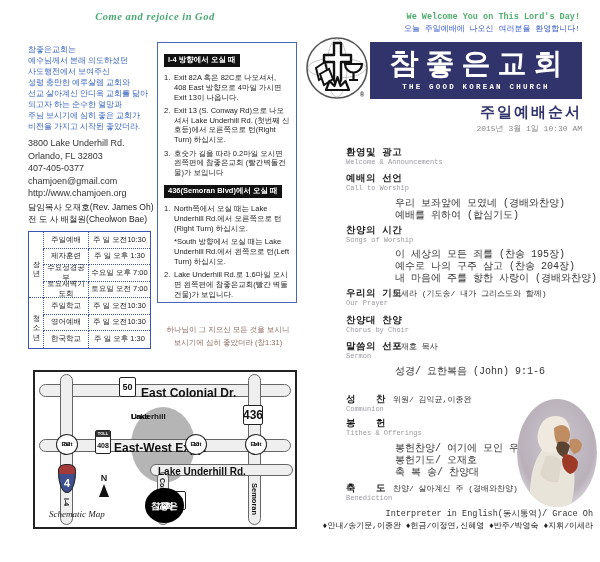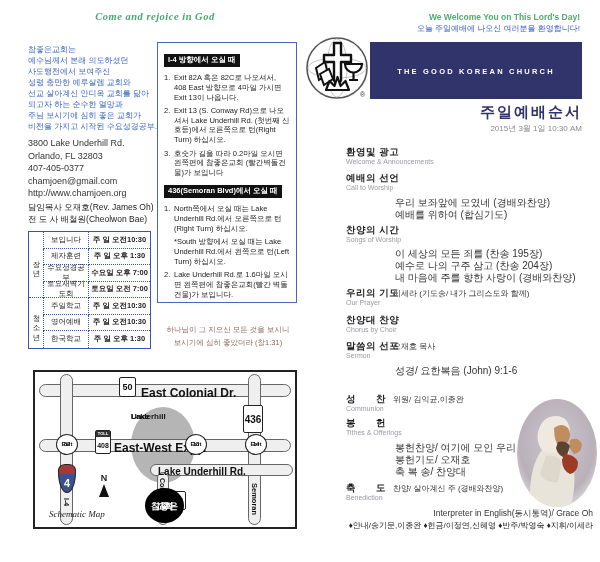--- a/index.html
+++ b/index.html
@@ -1,32 +1,32 @@
 <!DOCTYPE html>
 <html><head>
 <meta charset="utf-8">
 <style>
   html,body{margin:0;padding:0;background:#fff;}
   #page{position:relative;width:600px;height:562px;background:#ffffff;overflow:hidden;
         font-family:"Liberation Sans","DejaVu Sans",sans-serif;color:#222;}
   .abs{position:absolute;}
   
   .motto{left:35px;top:11px;width:240px;text-align:center;font:italic bold 10.5px "Liberation Serif","DejaVu Serif",serif;color:#4aa873;letter-spacing:.5px;}
-  .intro{left:28px;top:44px;width:132px;font-size:8px;line-height:11px;color:#3a66c0;}
+  .intro{left:28px;top:44px;width:132px;font-size:8px;line-height:11px;color:#3a66c0;font-family:Liberation Serif, serif;}
   .addr{left:28px;top:137px;width:140px;font-size:9px;line-height:12.6px;color:#333;}
   .staff{left:28px;top:202px;width:150px;font-size:8.5px;line-height:11.5px;color:#222;}
   
   .sched{left:28px;top:231px;display:grid;grid-template-columns:14px 46px 61px;grid-auto-rows:16.5px;
          border:1px solid #3a55b0;font-size:7.5px;color:#222;background:#fff;}
   .sc{display:flex;align-items:center;justify-content:center;text-align:center;}
   .s-group{grid-column:1;writing-mode:vertical-rl;text-orientation:upright;letter-spacing:2px;}
   .g1{grid-row:1/5;border-bottom:1px dotted #3a55b0;}
   .g2{grid-row:5/8;}
   .s-name{grid-column:2;border-left:1px dotted #3a55b0;border-right:1px dotted #3a55b0;border-bottom:1px dotted #3a55b0;}
-  .s-time{grid-column:3;border-bottom:1px dotted #3a55b0;font-weight:bold;}
+  .s-time{grid-column:3;border-bottom:1px dotted #3a55b0;}
   .last{border-bottom:none;}
   
   .dirbox{left:157px;top:42px;width:140px;height:261px;border:1px solid #4a67b5;background:#fff;padding:5px 6px;box-sizing:border-box;}
   .dhead{display:inline-block;background:#111;color:#fff;font-weight:bold;font-size:7.5px;padding:1.5px 4px;margin:1px 0 3px 0;}
   .ditem{display:flex;margin-top:3.5px;}
   .ditem .num{width:10px;flex:none;font-size:7.5px;line-height:9.8px;color:#222;}
   .ditem .txt{flex:1;font-size:7.5px;line-height:9.8px;color:#222;}
   .verse{left:148px;top:323px;width:160px;text-align:center;font-size:7.5px;line-height:13px;color:#8d6b60;}
   
   .map{left:33px;top:370px;width:260px;height:155px;border:2px solid #222;background:#fff;overflow:hidden;}
@@ -39,21 +39,21 @@
   .shield{background:#fff;border:1.5px solid #222;border-radius:2px;display:flex;align-items:center;justify-content:center;font-weight:bold;color:#111;}
   .exit{background:#fff;border:1.5px solid #222;border-radius:50%;display:flex;flex-direction:column;align-items:center;justify-content:center;font-weight:bold;font-size:6px;line-height:6.5px;color:#111;}
   .toll-band{position:static;background:#333;color:#fff;font-size:4px;font-weight:bold;text-align:center;line-height:6px;width:100%;}
   .i4shield{background:linear-gradient(#a33a3a 0 9px,#3d4f8f 9px);border:1.5px solid #222;
             border-radius:45% 45% 55% 55% / 22% 22% 78% 78%;color:#fff;font-weight:bold;font-size:11px;
             display:flex;align-items:flex-end;justify-content:center;padding-bottom:3px;}
   .churchmark{background:#000;border-radius:50%;color:#fff;display:flex;flex-direction:column;align-items:center;justify-content:center;font-weight:bold;font-size:9px;line-height:10px;}
   .ntri{width:0;height:0;border-left:5px solid transparent;border-right:5px solid transparent;border-bottom:13px solid #111;}
   .schcap{font:italic 9px "Liberation Serif","DejaVu Serif",serif;color:#222;}
   
-  .rp{left:300px;top:0;width:300px;height:488px;}
+  .rp{left:300px;top:0;width:300px;height:488px;font-family:Liberation Mono, monospace;}
   .rp .abs{position:absolute;}
   .wel-en{right:20px;top:12px;font-size:8.5px;font-weight:bold;color:#4fae6e;}
   .wel-kr{right:20px;top:23px;font-size:8px;color:#3a5cc8;}
   .banner{left:70px;top:42px;width:212px;height:57px;background:#31336b;display:flex;flex-direction:column;align-items:center;justify-content:center;}
   .bname{color:#fff;font-weight:bold;font-size:29px;line-height:30px;letter-spacing:7px;text-indent:7px;white-space:nowrap;}
   .bsub{color:#fff;font-weight:bold;font-size:7.5px;letter-spacing:2.2px;margin-top:2px;white-space:nowrap;}
   .otitle{right:18px;top:103px;font-size:15px;font-weight:bold;letter-spacing:2px;color:#31336b;}
   .odate{right:18px;top:123px;font-size:8px;color:#8a8a8a;}
   .w-kr{left:46px;font-size:9.5px;font-weight:bold;color:#1c1c1c;letter-spacing:.5px;white-space:pre;}
   .w-en{left:46px;font-size:7px;color:#9a9aa2;}
@@ -71,40 +71,40 @@
   <div class="abs motto">Come and rejoice in God</div>
 
   <div class="abs intro">
     <div>참좋은교회는</div>
     <div>예수님께서 본래 의도하셨던</div>
     <div>사도행전에서 보여주신</div>
     <div>성령 충만한 예루살렘 교회와</div>
     <div>선교 살아계신 안디옥 교회를 닮아</div>
     <div>되고자 하는 순수한 열망과</div>
     <div>주님 보시기에 심히 좋은 교회가</div>
-    <div>비전을 가지고 시작된 수요성경공부.</div>
+    <div>비전을 가지고 시작된 좋았더라.</div>
   </div>
 
   <div class="abs addr">
     <div>3800 Lake Underhill Rd.</div>
     <div>Orlando, FL 32803</div>
     <div>407-405-0377</div>
     <div>chamjoen@gmail.com</div>
     <div>http://www.chamjoen.org</div>
   </div>
 
   <div class="abs staff">
     <div>담임목사 오재호(Rev. James Oh)</div>
     <div>전 도 사 배철원(Cheolwon Bae)</div>
   </div>
 
   <div class="abs sched">
     <div class="sc s-group g1">장년</div>
     <div class="sc s-group g2">청소년</div>
-    <div class="sc s-name" style="grid-row:1">보입니다</div>
+    <div class="sc s-name" style="grid-row:1">주일예배</div>
     <div class="sc s-time" style="grid-row:1">주 일 오전10:30</div>
     <div class="sc s-name" style="grid-row:2">제자훈련</div>
     <div class="sc s-time" style="grid-row:2">주 일 오후 1:30</div>
     <div class="sc s-name" style="grid-row:3">수요성경공부</div>
     <div class="sc s-time" style="grid-row:3">수요일 오후 7:00</div>
     <div class="sc s-name" style="grid-row:4">토요새벽기도회</div>
     <div class="sc s-time" style="grid-row:4">토요일 오전 7:00</div>
     <div class="sc s-name" style="grid-row:5">주일학교</div>
     <div class="sc s-time" style="grid-row:5">주 일 오전10:30</div>
     <div class="sc s-name" style="grid-row:6">영어예배</div>
@@ -165,21 +165,21 @@
     <div class="rlabel" style="left:123px;top:93.5px;font-size:10px">Lake Underhill Rd.</div>
     <div class="vlabel" style="left:215px;top:111px">Semoran</div>
     <div class="vlabel" style="left:124px;top:106px;font-size:7px">Conway</div>
     <div class="vlabel" style="left:28px;top:126px;font-size:7px">I-4</div>
 
     <div class="shield" style="left:84px;top:5px;width:17px;height:20px;font-size:9px">50</div>
     <div class="shield" style="left:60px;top:58px;width:16px;height:24px;font-size:7px;flex-direction:column;justify-content:flex-start">
       <div class="toll-band">TOLL</div>
       <div style="position:static;flex:1;display:flex;align-items:center">408</div>
     </div>
-    <div class="shield" style="left:208px;top:33px;width:20px;height:28px;font-size:10px">436</div>
+    <div class="shield" style="left:208px;top:33px;width:20px;height:20px;font-size:12px">436</div>
     <div class="shield" style="left:136px;top:119px;width:15px;height:19px;font-size:8px">15</div>
     <div class="i4shield" style="left:23px;top:92px;width:18px;height:29px">4</div>
 
     <div class="exit" style="left:21px;top:62px;width:22px;height:21px">
       <div>Exit</div>
         <div>82</div>
     </div>
     <div class="exit" style="left:150px;top:62px;width:22px;height:21px">
       <div>Exit</div>
         <div>13</div>
@@ -212,20 +212,21 @@
         <path d="M41 30 h17 a 8.5 8.5 0 0 1 -17 0 z" fill="#fff" stroke="#111" stroke-width="2.2"></path>
         <path d="M49.5 39 v6 M45 46 h9" fill="none" stroke="#111" stroke-width="2.2"></path>
         <path d="M12 34 l9 -6 l3 12 l-9 6 z" fill="#fff" stroke="#111" stroke-width="2"></path>
         <path d="M16 40 l9 -5 l4 10 l-9 6 z" fill="#fff" stroke="#111" stroke-width="2"></path>
         <path d="M22 56 l3.5 -9 l5 5 l3 -9 l3 9 l5 -5 l3.5 9 z" fill="#fff" stroke="#111" stroke-width="2.2" stroke-linejoin="round"></path>
         <text x="56" y="63" font-size="7" fill="#333">®</text>
       </svg>
     </div>
 
     <div class="abs banner">
+      <div class="bname">참좋은교회</div>
       <div class="bsub">THE GOOD KOREAN CHURCH</div>
     </div>
 
     <div class="abs otitle">주일예배순서</div>
     <div class="abs odate">2015년 3월 1일 10:30 AM</div>
 
     <div class="abs w-kr" style="top:146px">환영및 광고</div>
     <div class="abs w-en" style="top:158px">Welcome &amp; Announcements</div>
 
     <div class="abs w-kr" style="top:172px">예배의 선언</div>

